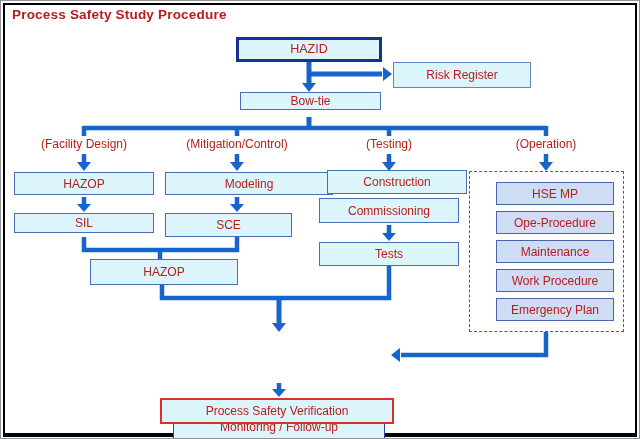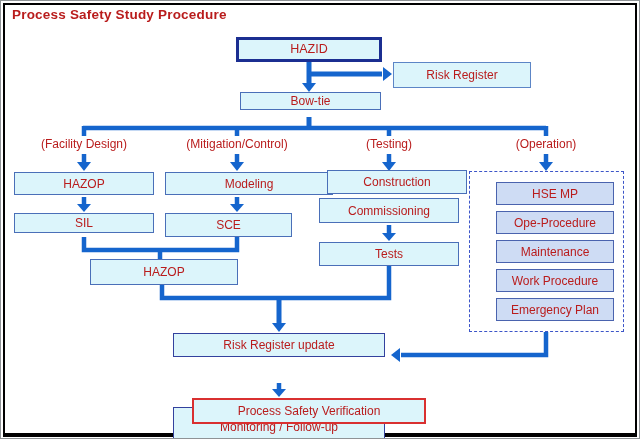--- a/index.html
+++ b/index.html
@@ -20,21 +20,21 @@
   }
   #arrows{position:absolute;left:0;top:0;width:640px;height:439px;}
   .node{
     position:absolute;box-sizing:border-box;
     background:#dcf5fb;border:1.5px solid #4a6fb8;
     display:flex;align-items:center;justify-content:center;
     font-size:12px;line-height:1;white-space:nowrap;
   }
   .start{border:3px solid #1b2e91;font-size:12.5px;}
   .darkline{border-color:#33419e;}
-  .final{border:2.5px solid #d93030;margin-left:32px;}
+  .final{border:2.5px solid #d93030;}
   .branch-label{
     position:absolute;top:136px;transform:translateX(-50%);
     font-size:12px;white-space:nowrap;
   }
   #op-group{
     position:absolute;left:468px;top:170px;width:155px;height:161px;
     border:1.6px dashed #3c55c8;box-sizing:border-box;
     display:flex;flex-direction:column;justify-content:space-between;
     padding:10px 9px;background:transparent;
   }
@@ -135,16 +135,15 @@
   <div class="node" id="n-tests">Tests</div>
 
   <div id="op-group">
     <div class="op-item">HSE MP</div>
     <div class="op-item">Ope-Procedure</div>
     <div class="op-item">Maintenance</div>
     <div class="op-item">Work Procedure</div>
     <div class="op-item">Emergency Plan</div>
   </div>
 
-  <div class="node darkline" id="n-rr-update">Risk Register update</div>
   <div class="node darkline" id="n-monitoring">Monitoring / Follow-up</div>
   <div class="node final" id="n-verification">Process Safety Verification</div>
 </div>
 
 </body></html>

